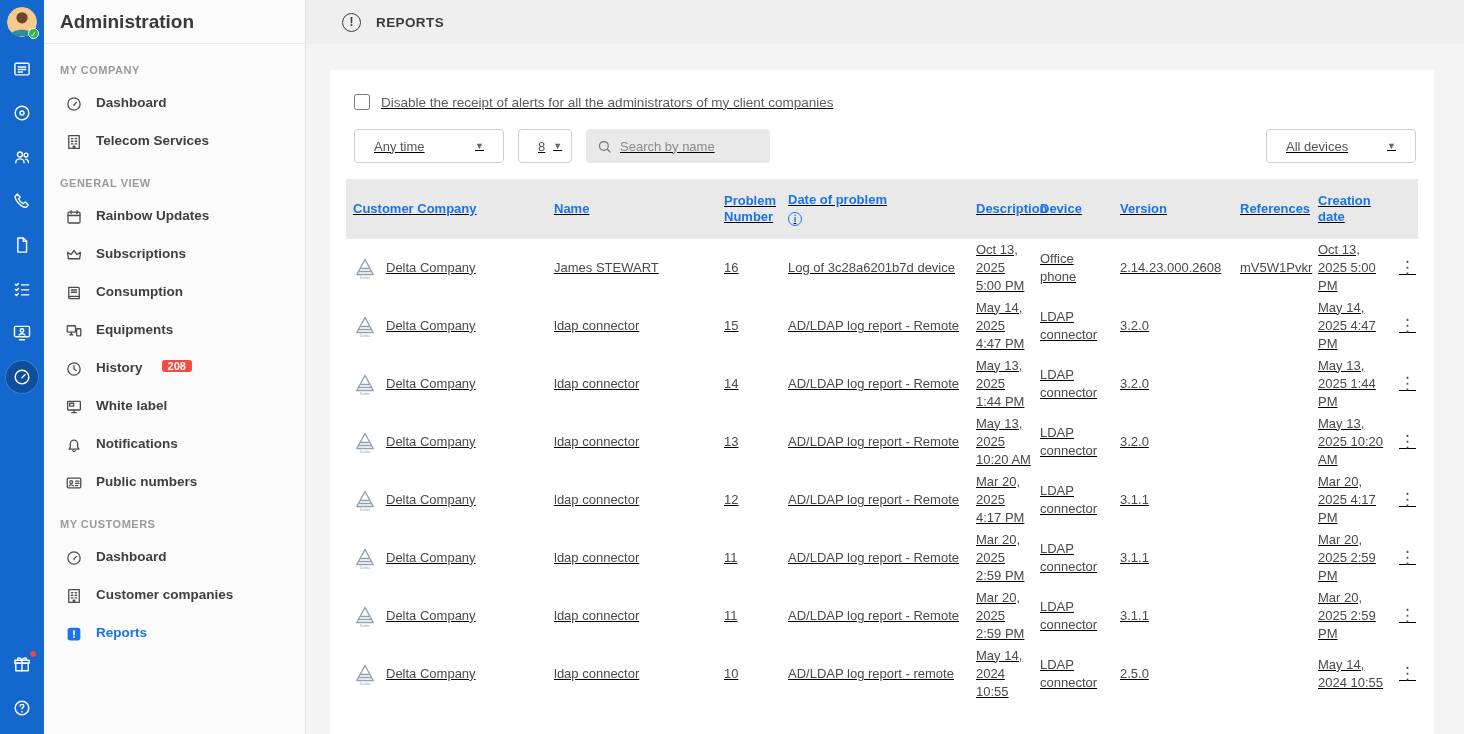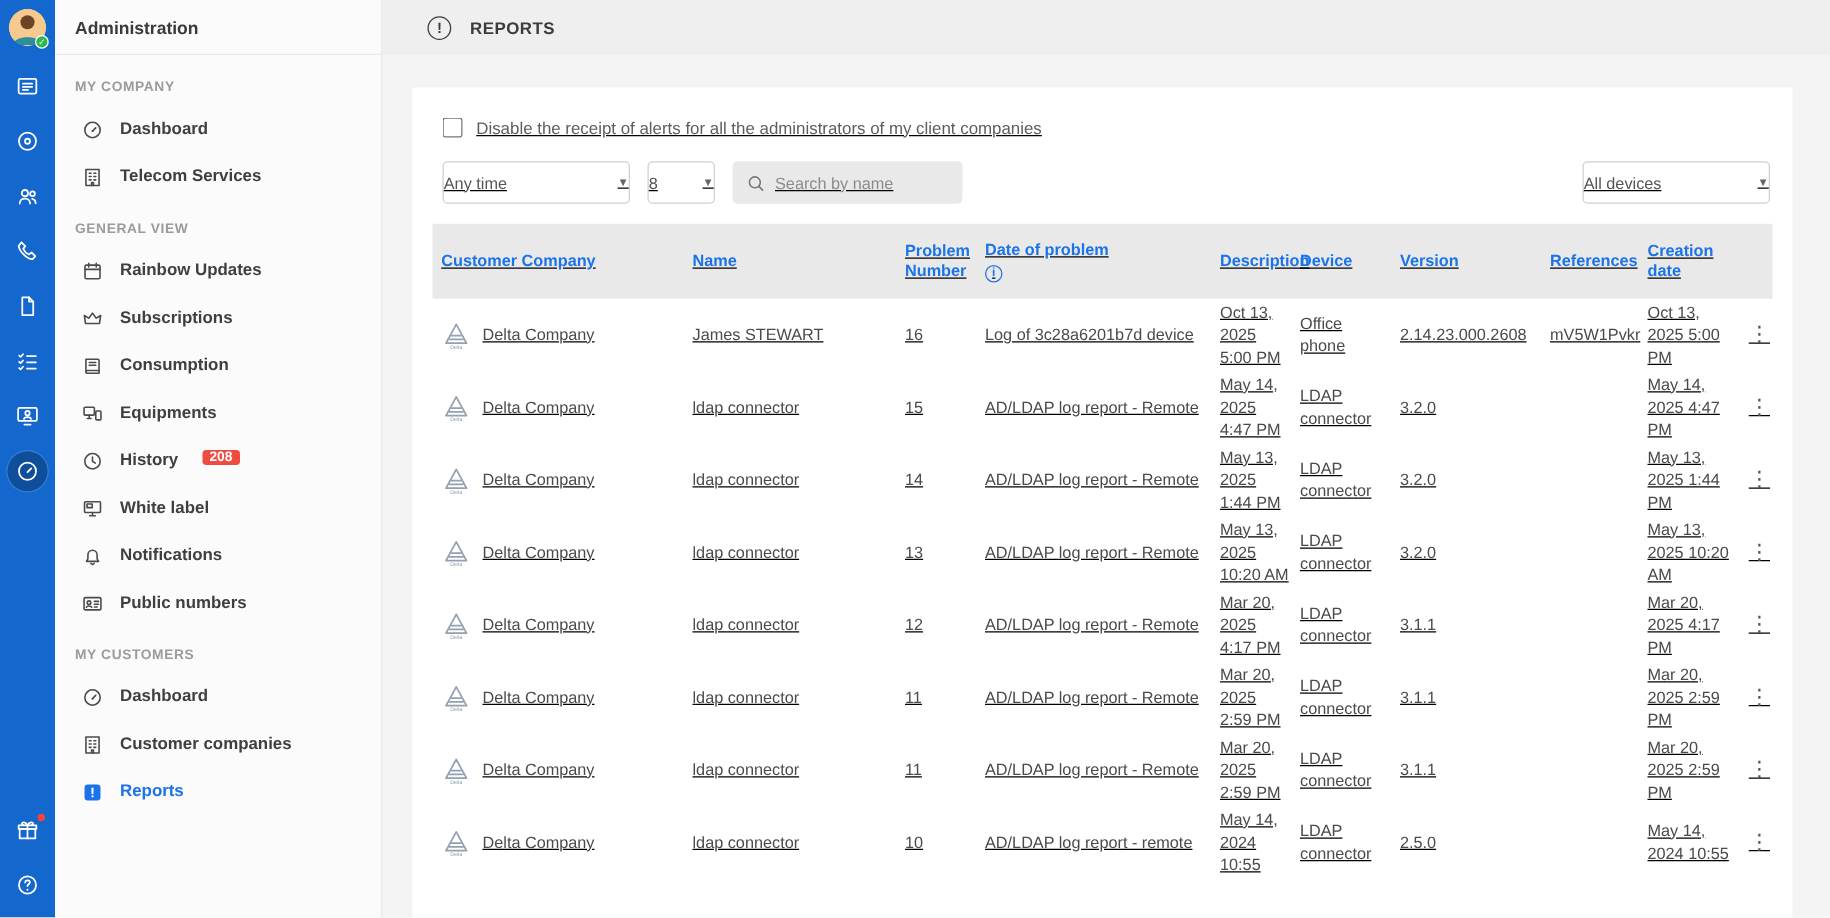--- a/index.html
+++ b/index.html
@@ -13,42 +13,42 @@
   .check { position:absolute; right:-2px; bottom:-2px; width:11px; height:11px; background:#2db84b; border-radius:50%; color:#fff; font-size:7px; line-height:11px; text-align:center; border:1px solid #fff; }
   .rail-col { display:flex; flex-direction:column; align-items:center; gap:12px; }
   .rail-bottom { margin-top:auto; }
   .rail-btn { width:32px; height:32px; border-radius:50%; display:flex; align-items:center; justify-content:center; color:#fff; cursor:pointer; position:relative; }
   .rail-btn.active { background:rgba(0,0,0,.24); box-shadow:0 0 0 1px rgba(255,255,255,.15); }
   .ricon { display:flex; }
   .dot { position:absolute; top:1px; right:0; width:10px; height:10px; background:#f2453d; border-radius:50%; border:2px solid #1467cc; }
 
   
   .sidebar { width:262px; background:#fbfbfb; border-right:1px solid #e3e3e3; flex-shrink:0; display:flex; flex-direction:column; }
-  .sidebar-header { height:44px; line-height:44px; padding:0 16px; font-size:14px; font-weight:700; color:#3a3a3a; border-bottom:1px solid #ebebeb; }
+  .sidebar-header { height:44px; line-height:44px; padding:0 16px; font-size:19px; font-weight:700; color:#3a3a3a; border-bottom:1px solid #ebebeb; }
   .sidebar-nav { padding:4px 0 0; overflow:hidden; }
   .sec-label { padding:16px 16px 9px; font-size:11px; font-weight:700; color:#9b9b9b; letter-spacing:.5px; }
   .s-item { display:flex; align-items:flex-start; gap:13px; padding:10px 16px 10px 21px; font-size:13.5px; font-weight:600; color:#3f3f3f; cursor:pointer; }
   .s-item .sicon { color:#4b4b4b; display:flex; width:18px; justify-content:center; }
   .s-item.active { color:#1a73e8; }
   .s-item.active .sicon { color:#1a73e8; }
   .badge { background:#ef4b41; color:#fff; font-size:11px; font-weight:700; padding:0 6px; border-radius:3px; margin-left:6px; }
 
   
   .main { flex:1; min-width:0; display:flex; flex-direction:column; background:#f4f4f4; }
   .topbar { height:44px; background:#efefef; display:flex; align-items:center; gap:15px; padding-left:36px; flex-shrink:0; }
   .alert-circle { width:19px; height:19px; border:1.7px solid #3c3c3c; border-radius:50%; display:flex; align-items:center; justify-content:center; font-size:12px; font-weight:700; color:#3c3c3c; }
   .topbar-title { font-size:13.5px; font-weight:700; letter-spacing:.4px; color:#3c3c3c; }
 
   .card { background:#fff; margin:26px 30px 0 24px; padding:24px 16px 0; flex:1; overflow:hidden;text-decoration:underline; }
 
   .chk-row { display:flex; align-items:center; gap:11px; padding-left:8px; font-size:13.5px; color:#5d5d5d; }
   .chk-row input { width:16px; height:16px; accent-color:#999; cursor:pointer; }
 
   .filters { display:flex; align-items:center; gap:14px; margin:19px 0 16px; padding:0 2px 0 8px; }
-  .select { height:34px; border:1px solid #cfcfcf; border-radius:4px; background:#fff; display:flex; align-items:center; justify-content:space-between; padding:0 0; font-size:13px; color:#555; cursor:pointer; gap:8px;text-align:center; }
+  .select { height:34px; border:1px solid #cfcfcf; border-radius:4px; background:#fff; display:flex; align-items:center; justify-content:space-between; padding:0 19px; font-size:13px; color:#555; cursor:pointer; gap:8px;text-align:center; }
   .sel-time { width:150px; }
   .sel-size { width:54px; }
   .sel-dev { width:150px; margin-left:auto; }
   .chev { font-size:9px; color:#666; }
   .search { height:34px; width:184px; background:#e9e9e9; border-radius:4px; display:flex; align-items:center; gap:8px; padding:0 11px; }
   .search input { border:none; background:transparent; outline:none; font-size:13px; color:#444; width:100%; font-family:"Liberation Sans", sans-serif; }
   .search input::placeholder { color:#8b8b8b; }
 
   
   .grid { display:grid; grid-template-columns:40px 168px 170px 64px 188px 64px 80px 120px 78px 76px 1fr; align-items:center; }

